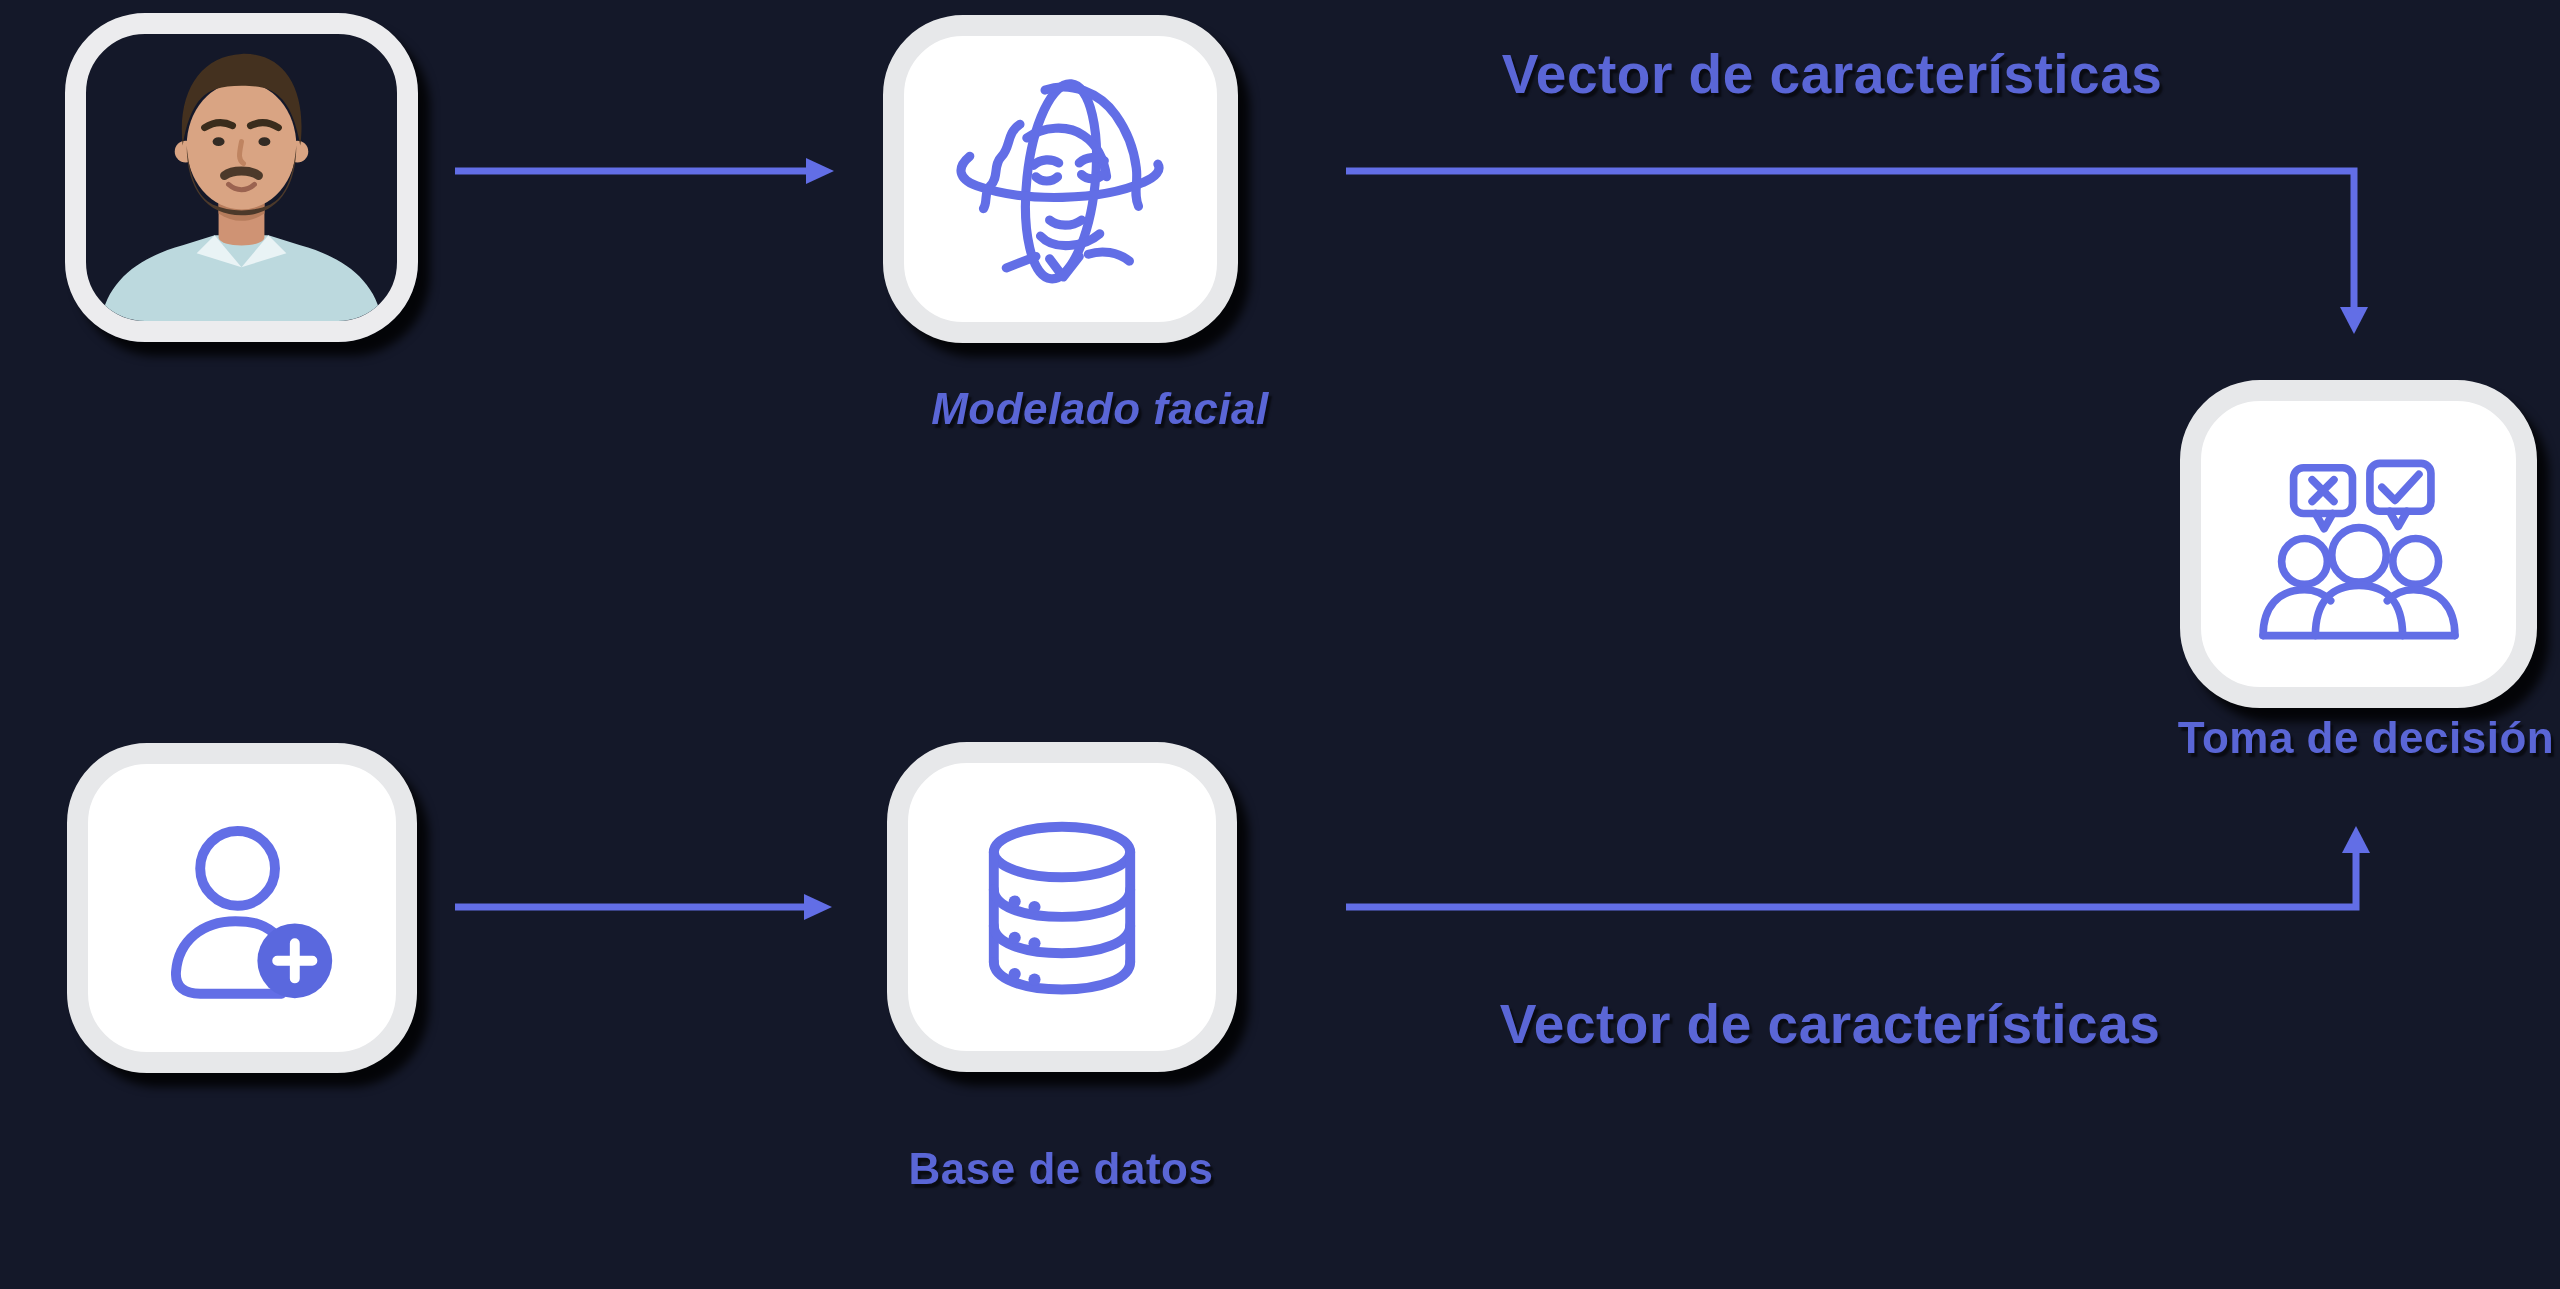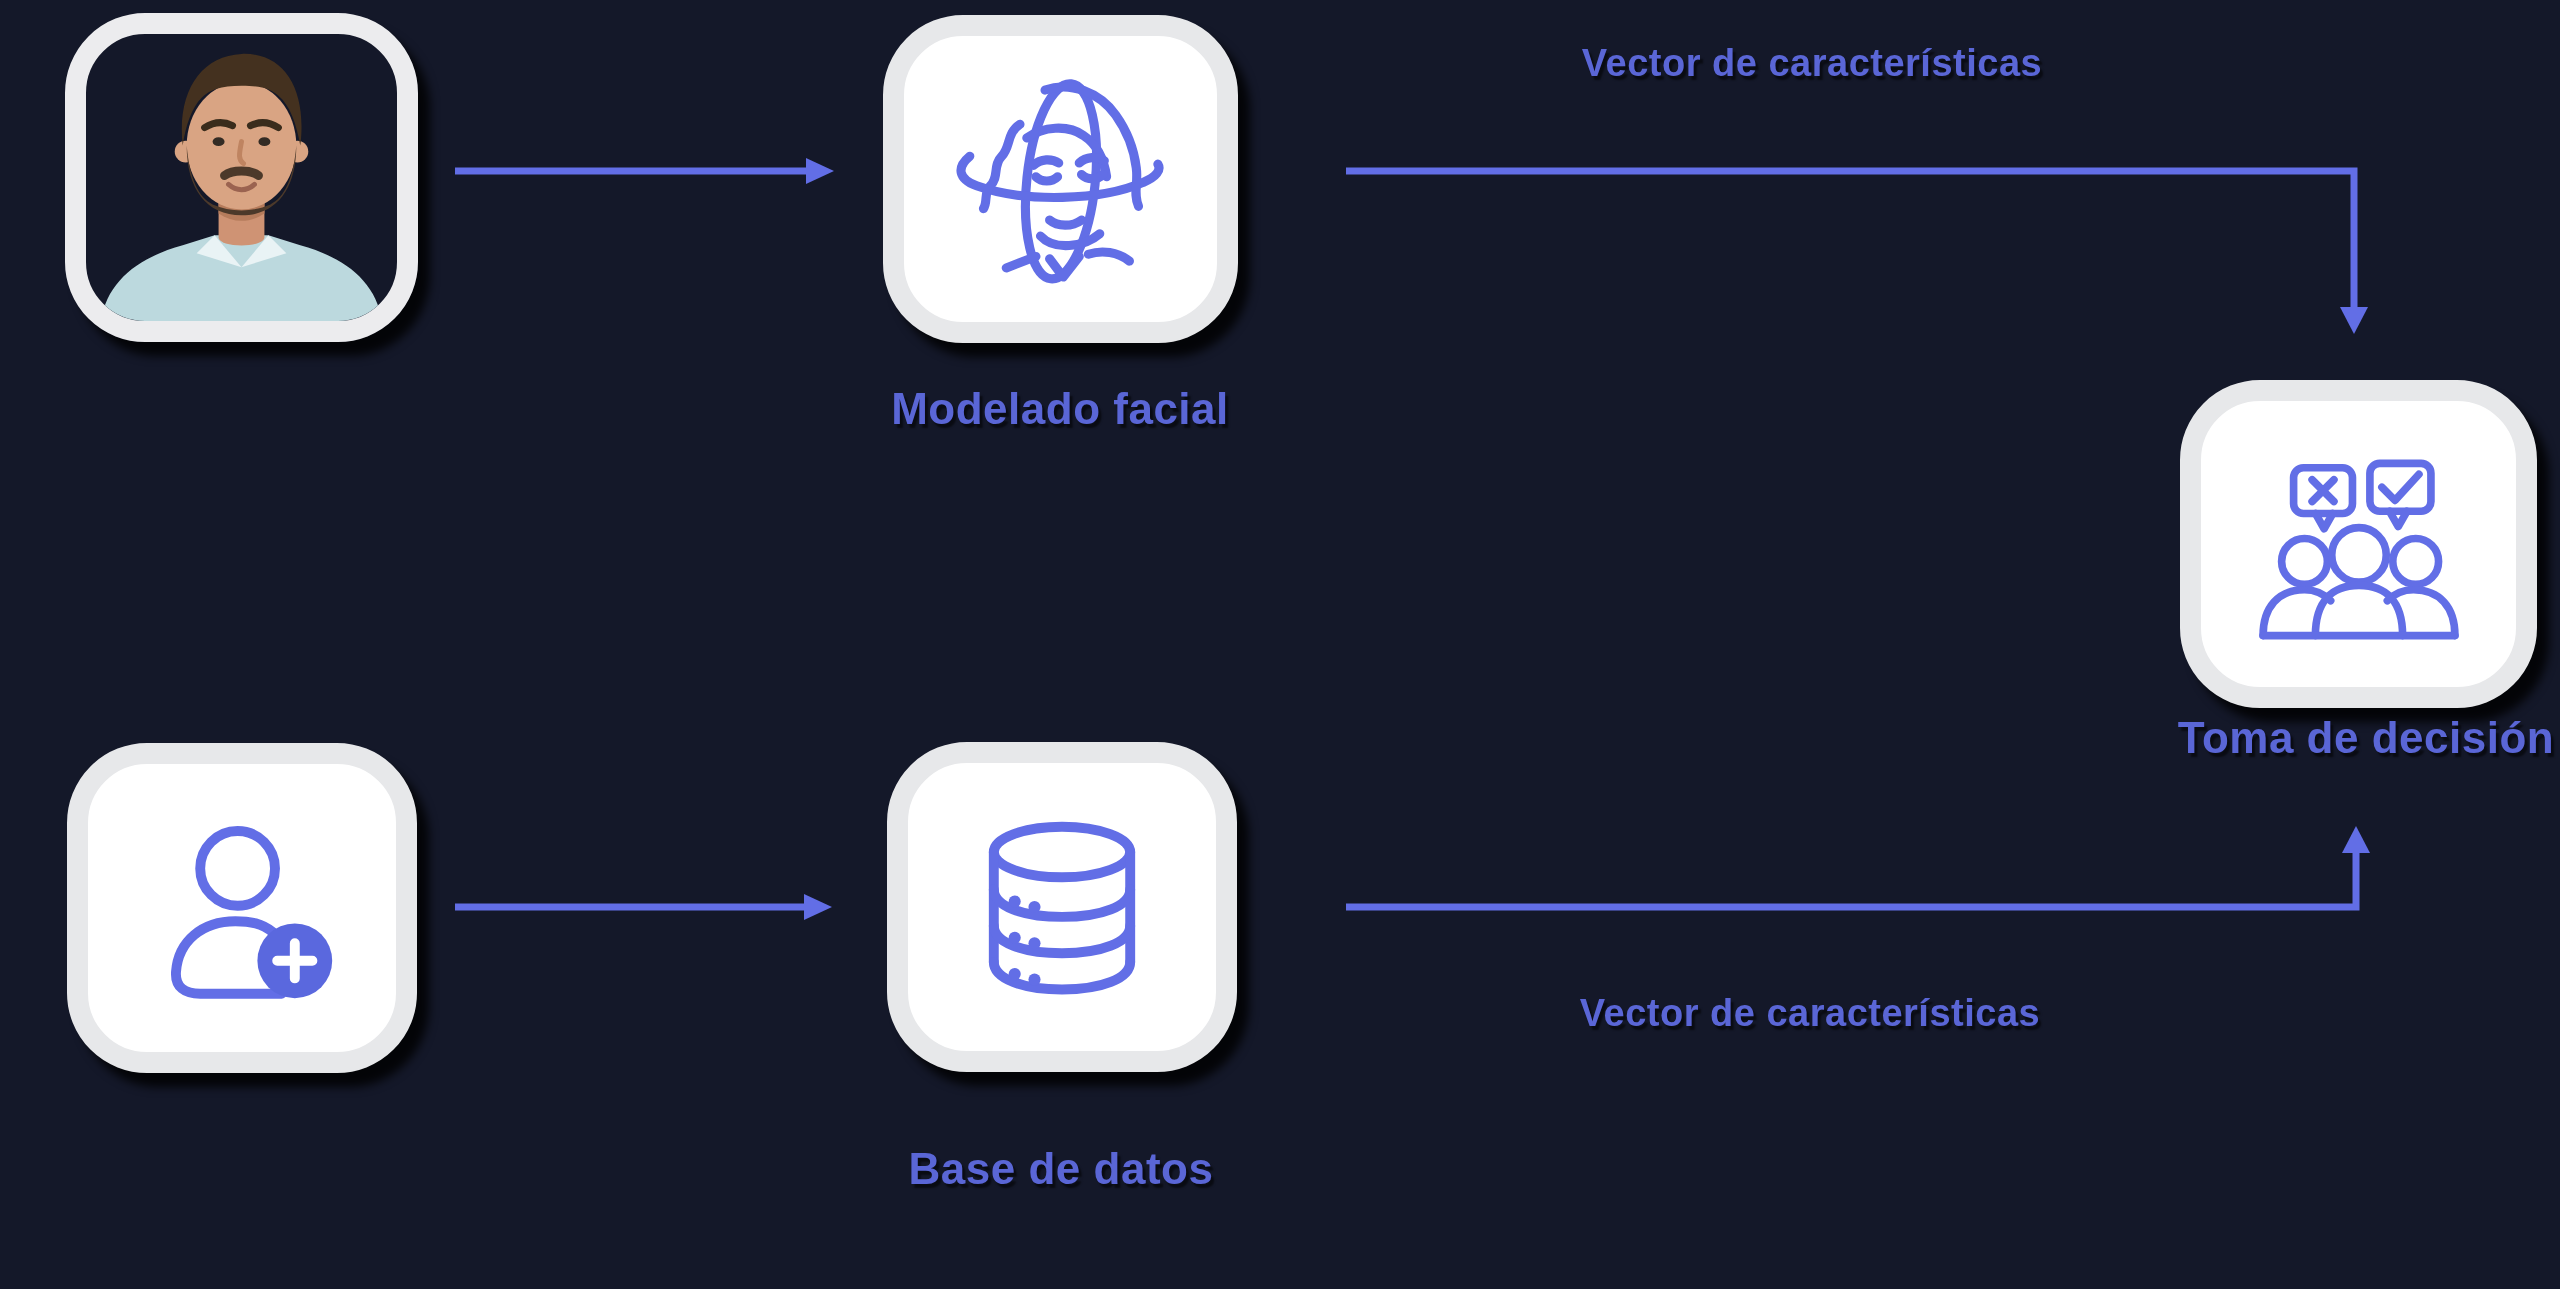--- a/index.html
+++ b/index.html
@@ -40,21 +40,21 @@
   .icon{stroke:var(--line);fill:none;stroke-linecap:round;stroke-linejoin:round;}
   .icon .fl{fill:var(--line);stroke:none;}
   .icon .badge{fill:var(--badge);stroke:none;}
   .icon .wh{stroke:#ffffff;}
 
   .label{
     position:absolute;transform:translateX(-50%);
     color:var(--text);font-weight:700;font-size:44px;letter-spacing:.5px;
     white-space:nowrap;text-shadow:3px 4px 2px rgba(0,0,0,0.55);
   }
-  .edge-label{font-size:38px;}
+  .edge-label{font-size:55px;margin-left:20px;}
 </style>
 </head>
 <body>
 
 <div class="canvas">
 
   <svg class="connectors" viewBox="0 0 2560 1289">
     <path class="ln" d="M455 171 H806"></path>
     <polygon class="ah" points="834,171 806,158 806,184"></polygon>
 
@@ -109,21 +109,21 @@
       <path d="M78 98 C83 103 92 103 97 98"></path>
       <path d="M116 86 C122 80 132 80 138 84"></path>
       <path d="M118 96 C123 101 132 101 137 96"></path>
       <path d="M90 136 C97 142 110 142 118 136"></path>
       <path d="M82 150 C94 163 120 160 134 148"></path>
       <path d="M52 178 L78 168"></path>
       <path d="M124 166 C136 162 150 164 160 172"></path>
       <path d="M90 170 L102 186 L116 168"></path>
     </svg>
   </div>
-  <div class="label" style="left:1060px;top:384px;">Modelado facial</div>
+  <div class="label" style="left:1100px;top:384px;font-style:italic;">Modelado facial</div>
 
   <div class="label edge-label" style="left:1812px;top:42px;">Vector de características</div>
 
   <div class="node" style="left:2180px;top:380px;width:357px;height:328px;">
     <svg class="icon" width="218" height="218" viewBox="0 0 200 200" stroke-width="7">
       <rect x="40" y="30" width="54" height="42" rx="9"></rect>
       <path d="M60 72 L68 86 L76 72"></path>
       <path d="M57 41 L77 61 M77 41 L57 61"></path>
       <rect x="110" y="26" width="56" height="44" rx="9"></rect>
       <path d="M128 70 L136 84 L144 70"></path>

